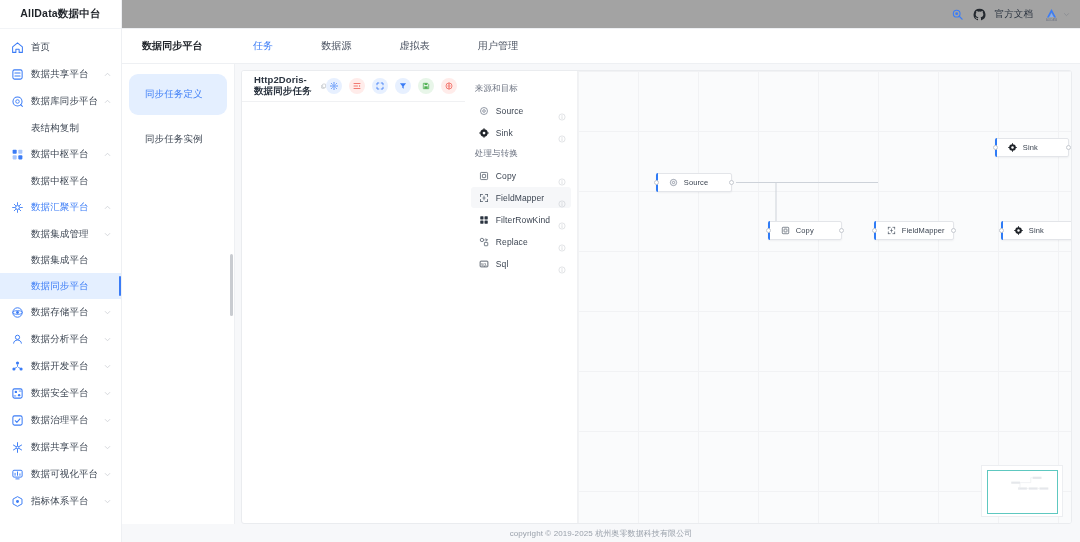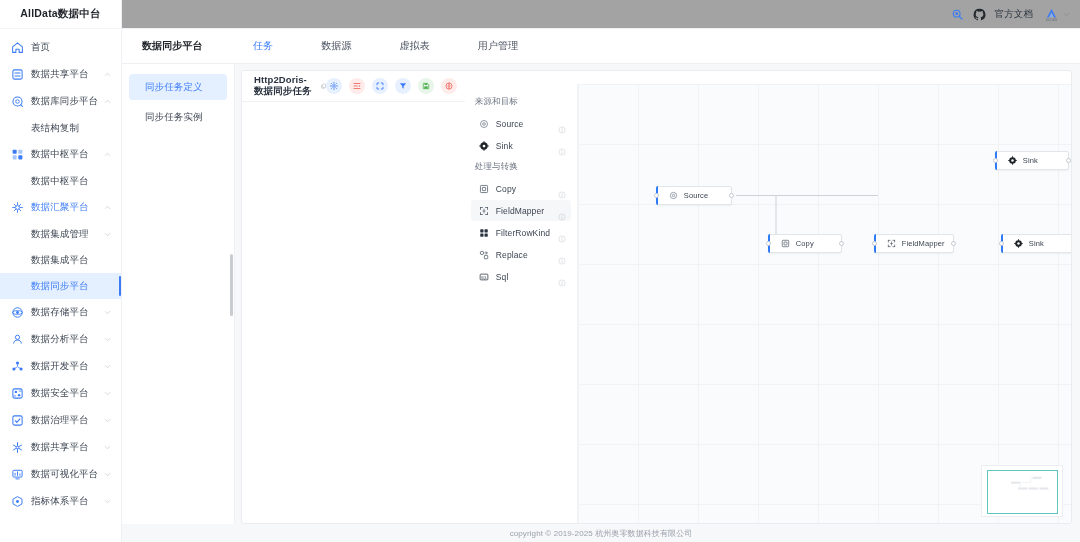--- a/index.html
+++ b/index.html
@@ -84,23 +84,23 @@
 
   .body-row { flex: 1; display: flex; min-height: 0; background: #f7f8fa; }
 
   
   .submenu {
     width: 113px; flex: 0 0 113px; background: #ffffff;
     border-right: 1px solid #eef0f3; padding-top: 10px;
     position: relative; overflow: hidden;
   }
   .submenu-item {
-    height: 26px; display: flex; align-items: center;
+    height: 41px; display: flex; align-items: center;
     padding-left: 16px; font-size: 9.5px; color: #3c4552;
-    cursor: pointer; margin: 0 7px 4px 7px; border-radius: 4px;
+    cursor: pointer; margin: 0 7px 4px 7px; border-radius: 9px;
     letter-spacing: .1px;
   }
   .submenu-item.selected { background: #e4efff; color: #3b7cf6; }
   .sub-scrollbar {
     position: absolute; left: 108px; top: 190px;
     width: 3px; height: 62px; background: #c9ccd1; border-radius: 2px;
   }
 
   
   .editor { flex: 1; display: flex; flex-direction: column; min-width: 0; padding: 6px 8px 0 6px; }
@@ -117,21 +117,21 @@
     font-size: 9.5px; color: #2b3440; font-weight: 600; letter-spacing: .1px;
   }
   .copy-btn { margin-left: 9px; width: 10px; height: 10px; cursor: pointer; opacity: .62; }
   .toolbar { margin-left: auto; display: flex; align-items: center; gap: 7px; }
   .tool-btn {
     width: 16px; height: 16px; border-radius: 50%;
     display: flex; align-items: center; justify-content: center; cursor: pointer;
   }
   .tool-btn svg { width: 8px; height: 8px; display: block; }
 
-  .editor-main { flex: 1; display: flex; min-height: 0; margin-top: 13px; }
+  .editor-main { flex: 1; display: flex; min-height: 0; }
 
   
   .palette {
     width: 113px; flex: 0 0 113px; background: #ffffff;
     border-right: 1px solid #f0f1f3; padding: 8px 6px 0 6px; overflow: hidden;
   }
   .pal-group {
     font-size: 8.5px; color: #6b7280; padding: 4px 4px 5px 4px; letter-spacing: .1px;
   }
   .pal-item {

